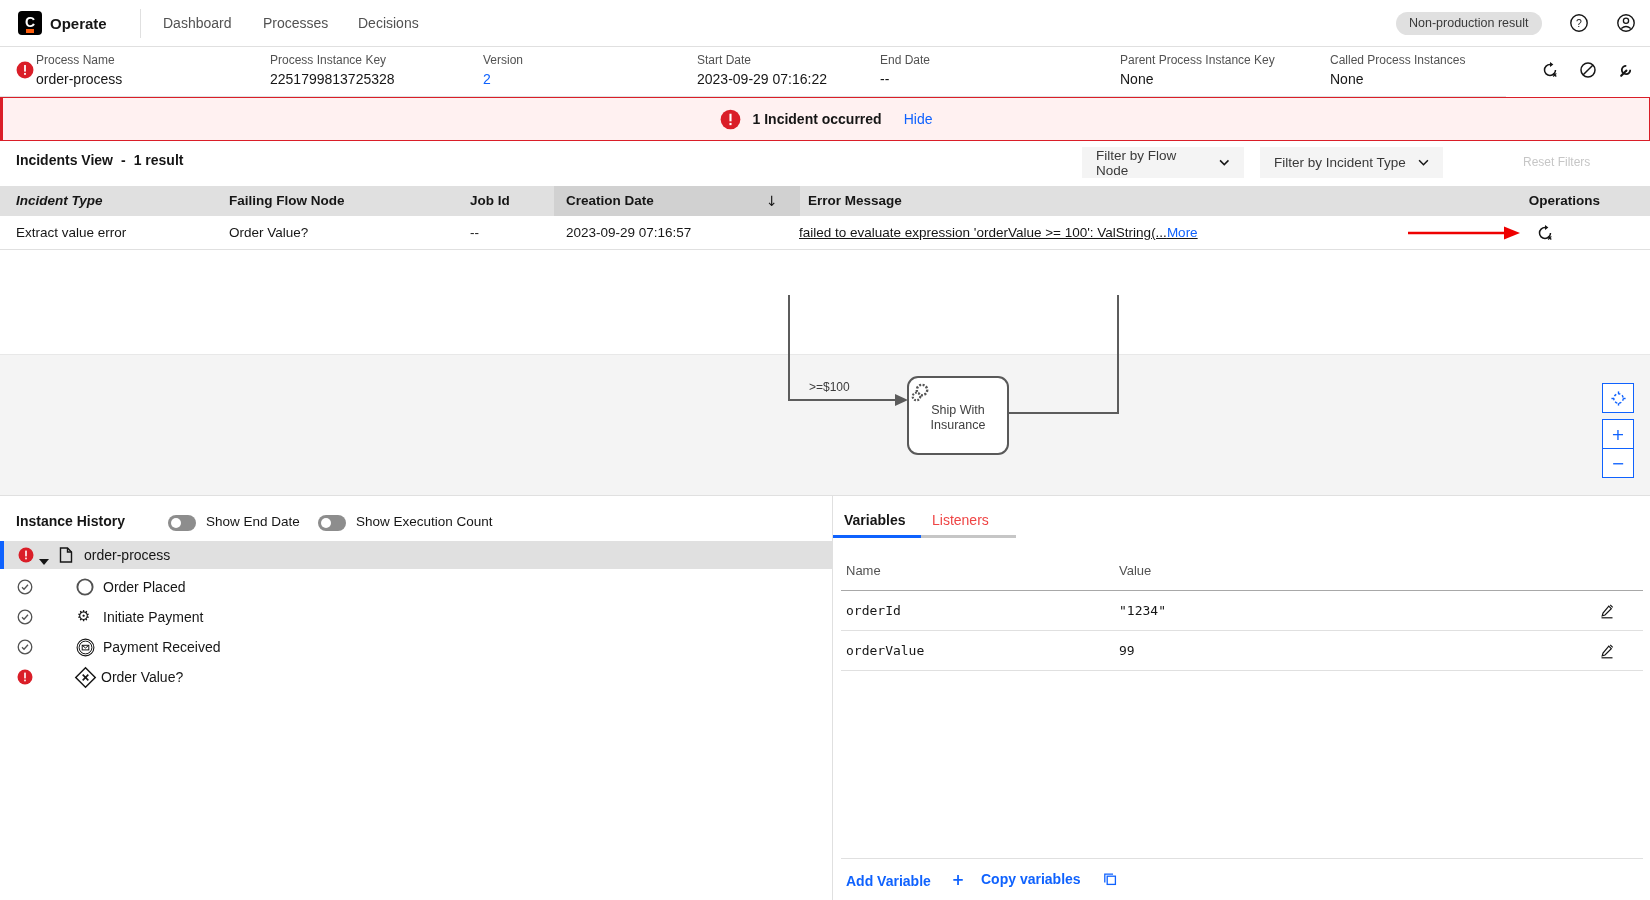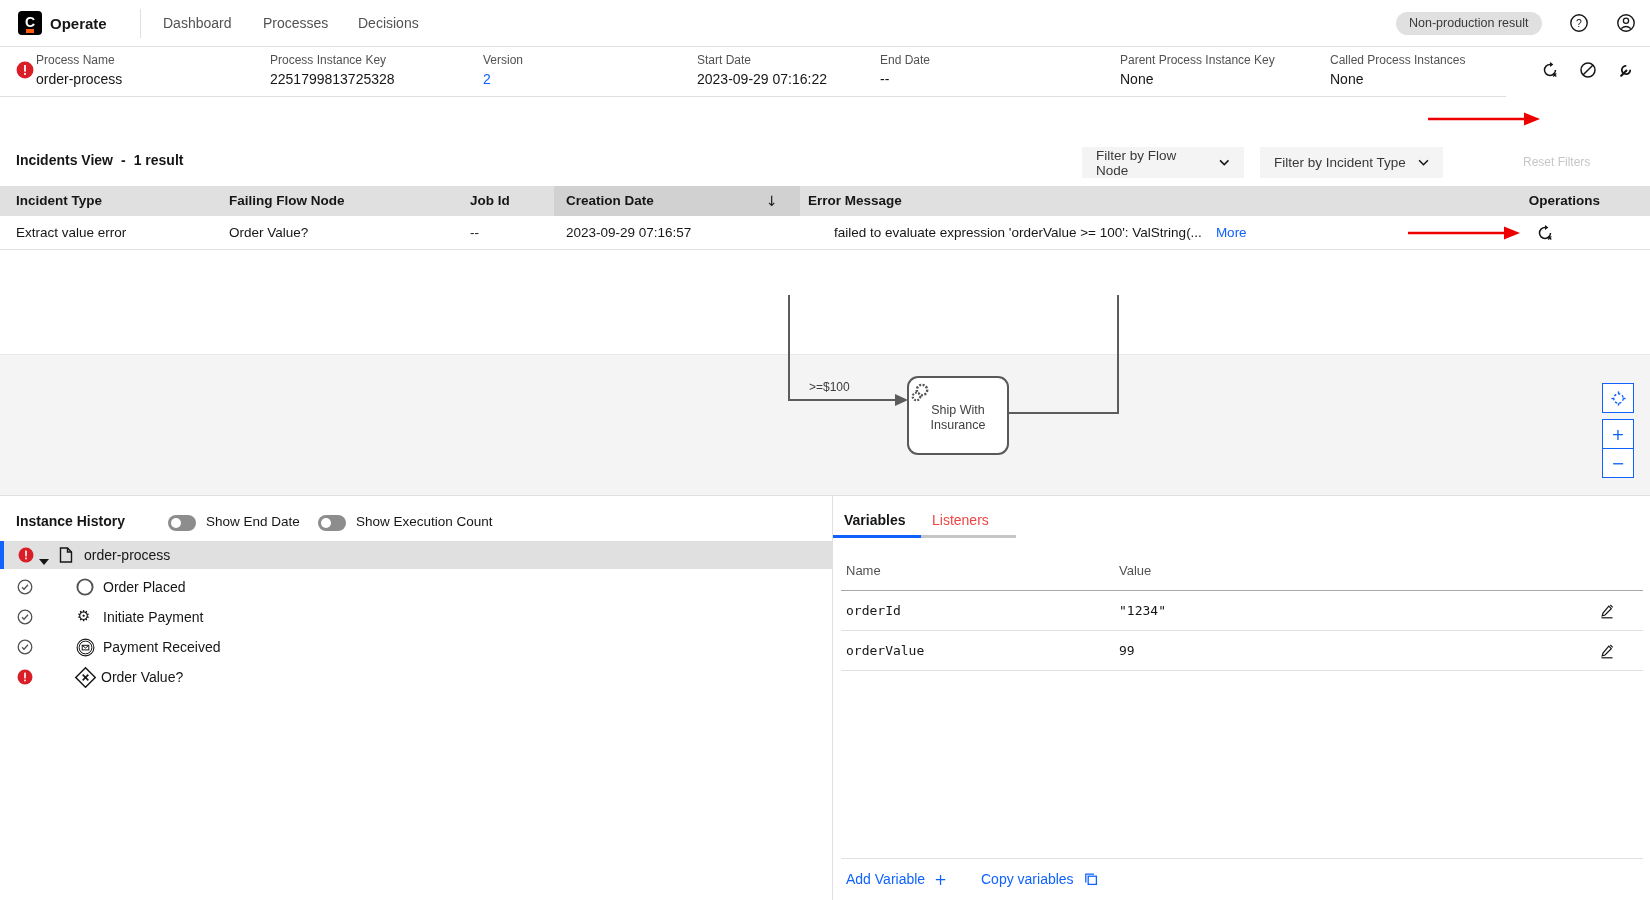--- a/index.html
+++ b/index.html
@@ -59,21 +59,21 @@
   .trow.sel::before { content:""; position:absolute; left:0; top:0; width:4px; height:28px; background:#0f62fe; }
   .trow .lab { position:absolute; top:6px; font-size:14px; color:#161616; }
   .gearglyph { font-family:"DejaVu Sans", sans-serif; font-size:15px; color:#161616; line-height:1; }
 
   .rpanel { position:absolute; left:832px; top:0; width:818px; height:405px; border-left:1px solid #e0e0e0; }
   .tab { position:absolute; top:10px; height:32px; padding:6px 0 0 11px; font-size:14px; cursor:pointer; }
   .vhead { position:absolute; left:8px; top:55px; width:802px; height:40px; border-bottom:1px solid #a8a8a8; font-size:13px; color:#525252; }
   .vrow { position:absolute; left:8px; width:802px; height:40px; border-bottom:1px solid #e0e0e0; font-family:"DejaVu Sans Mono", monospace; font-size:13px; }
   .vcell { position:absolute; line-height:40px; }
   .vfoot { position:absolute; left:8px; top:362px; width:802px; border-top:1px solid #e0e0e0; }
-  .vbtn { position:absolute; top:12px; display:flex; align-items:flex-start; gap:9px; color:#0f62fe; font-size:14px; cursor:pointer; }
+  .vbtn { position:absolute; top:12px; display:flex; align-items:flex-end; gap:21px; color:#0f62fe; font-size:14px; cursor:pointer;font-weight:bold; }
   .plusglyph { font-family:"DejaVu Sans", sans-serif; font-size:15px; }
 
   .redarrow { position:absolute; }
   .sortglyph { font-family:"DejaVu Sans", sans-serif; font-size:14px; font-weight:normal; }
 </style>
 </head>
 <body>
 
 <div id="app">
 
@@ -152,20 +152,29 @@
           <circle cx="9" cy="9" r="7" fill="none" stroke="#161616" stroke-width="1.5"></circle>
           <line x1="13.8" y1="4.2" x2="4.2" y2="13.8" stroke="#161616" stroke-width="1.5"></line>
         </svg>
       <svg width="18" height="18" viewBox="0 0 18 18">
           <path d="M9.3 4.8 A4.2 4.2 0 1 0 13.2 8.7" fill="none" stroke="#161616" stroke-width="1.8"></path>
           <line x1="4.2" y1="14.8" x2="9.4" y2="9.6" stroke="#161616" stroke-width="2.1" stroke-linecap="round"></line>
         </svg>
     </div>
   </div>
 
+  <div class="banner">
+    <svg width="21" height="21" viewBox="0 0 16 16">
+        <circle cx="8" cy="8" r="7.5" fill="#da1e28"></circle>
+        <rect x="7.2" y="3.6" width="1.6" height="5.8" fill="#fff"></rect>
+        <rect x="7.2" y="10.6" width="1.6" height="1.7" fill="#fff"></rect>
+      </svg>
+    <span class="btxt">1 Incident occurred</span>
+    <span class="hide">Hide</span>
+  </div>
 
   <div class="incihead">
     <span>Incidents View</span>
     <span>-</span>
     <span>1 result</span>
   </div>
   <div class="filterbtn" style="left:1082px; width:162px;">
     <span>Filter by Flow Node</span>
     <svg width="11" height="7" viewBox="0 0 10 6" style="margin-left:auto;">
         <path d="M1 1 L5 5 L9 1" fill="none" stroke="#161616" stroke-width="1.4"></path>
@@ -177,32 +186,32 @@
         <path d="M1 1 L5 5 L9 1" fill="none" stroke="#161616" stroke-width="1.4"></path>
       </svg>
   </div>
   <div class="resetbtn">Reset Filters</div>
 
   <div class="ithead">
     <div class="sortcell">
       <span style="position:absolute; left:12px; line-height:30px;">Creation Date</span>
       <span class="sortglyph" style="position:absolute; left:212px; line-height:30px;">↓</span>
     </div>
-    <div class="cell" style="left:16px;">Incident Type</div>
+    <div class="cell" style="left:16px;font-style:italic;">Incident Type</div>
     <div class="cell" style="left:229px;">Failing Flow Node</div>
     <div class="cell" style="left:470px;">Job Id</div>
     <div class="cell" style="left:808px;">Error Message</div>
     <div class="cell" style="left:1480px; width:120px; text-align:right;">Operations</div>
   </div>
   <div class="itrow">
     <div class="cell" style="left:16px;">Extract value error</div>
     <div class="cell" style="left:229px;">Order Value?</div>
     <div class="cell" style="left:470px;">--</div>
     <div class="cell" style="left:566px;">2023-09-29 07:16:57</div>
-    <div class="cell" style="left:834px; display:flex; gap:14px;">
+    <div class="cell" style="left:799px; display:flex; text-decoration:underline;">
       <span style="line-height:34px;">failed to evaluate expression 'orderValue &gt;= 100': ValString(...</span>
       <span class="bluelink" style="line-height:34px;">More</span>
     </div>
     <div class="redarrow" style="left:1408px; top:10px;">
       <svg width="112" height="14" viewBox="0 0 112 14">
           <line x1="0" y1="7" x2="97" y2="7" stroke="#ee0000" stroke-width="2.6"></line>
           <polygon points="96,0.5 96,13.5 112,7" fill="#ee0000"></polygon>
         </svg>
     </div>
     <div class="abs" style="left:1536px; top:8px;">

